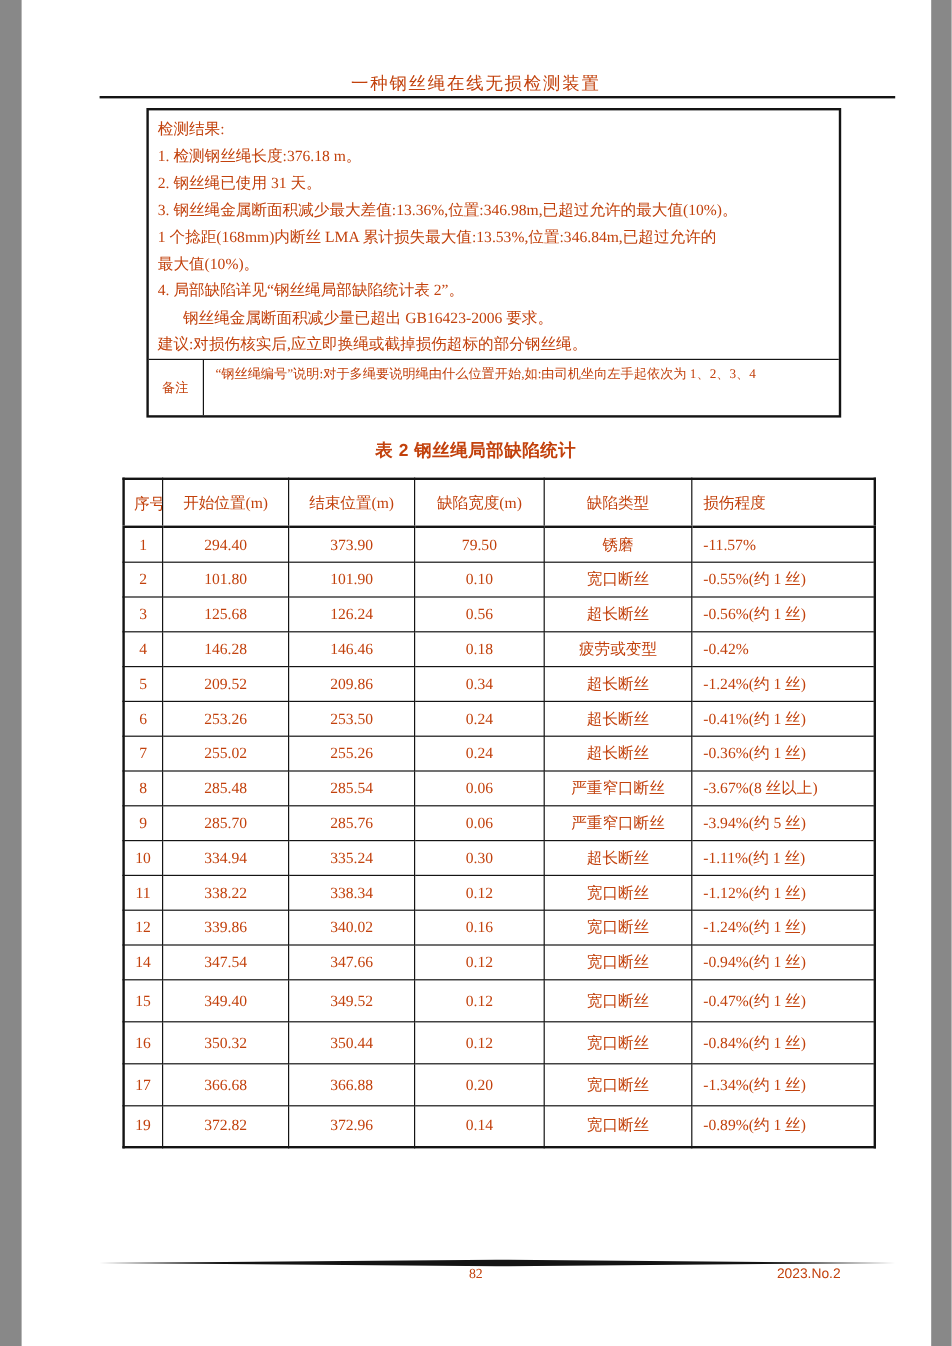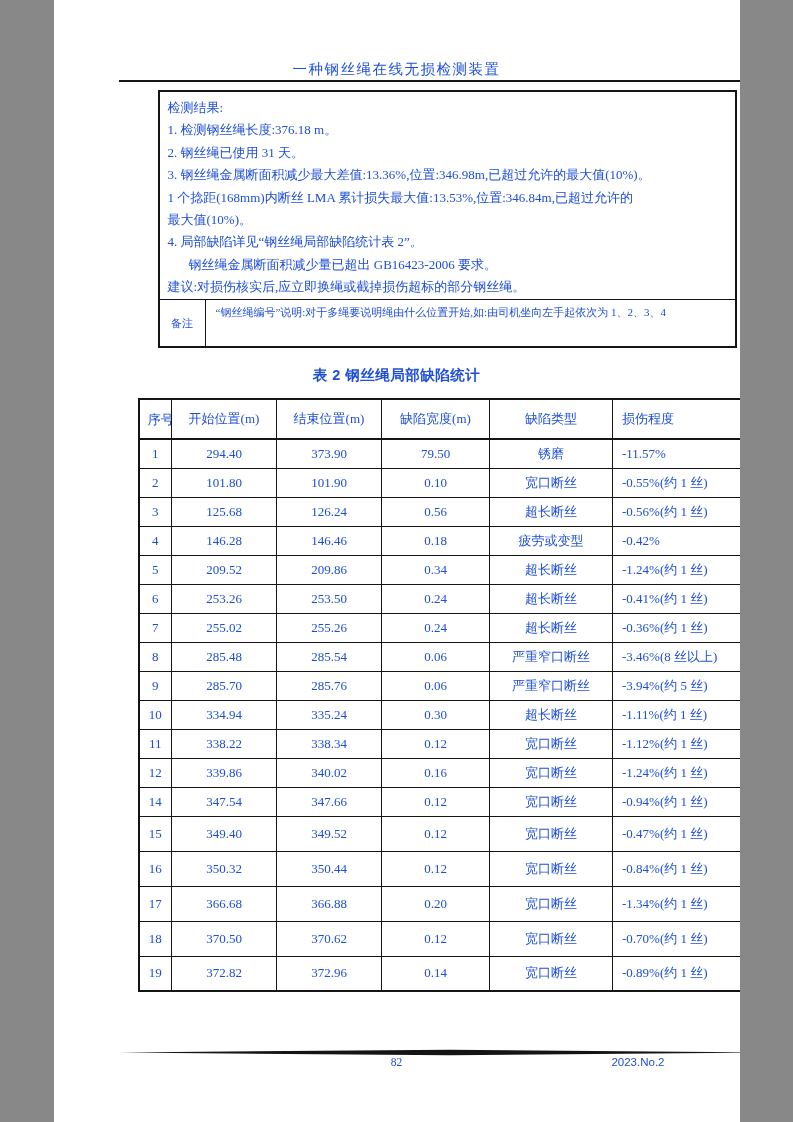--- a/index.html
+++ b/index.html
@@ -1,19 +1,19 @@
 <!DOCTYPE html>
 <html><head>
 <meta charset="utf-8">
 <style>
   * { margin:0; padding:0; box-sizing:border-box; }
   body { background:#888; }
   .page {
-    position:relative; width:686px; height:1122px; margin:0 auto;
-    background:#ffffff; color:#1d4ed8;
+    position:relative; width:758px; height:1122px; margin:0 auto;
+    background:#ffffff; color:#c2410c;
     font-family:"Liberation Serif","DejaVu Serif",serif;
     overflow:hidden;
   }
   
   .doc-title {
     position:absolute; top:60px; left:0; right:0;
     text-align:center; font-size:14.5px; letter-spacing:1.5px;
   }
   .title-rule {
     position:absolute; top:80px; left:65px; width:663px; height:2px;
@@ -179,21 +179,21 @@
           <td>0.24</td>
           <td>超长断丝</td>
           <td>-0.36%(约 1 丝)</td>
         </tr>
         <tr>
           <td>8</td>
           <td>285.48</td>
           <td>285.54</td>
           <td>0.06</td>
           <td>严重窄口断丝</td>
-          <td>-3.46%(8 丝以上)</td>
+          <td>-3.67%(8 丝以上)</td>
         </tr>
         <tr>
           <td>9</td>
           <td>285.70</td>
           <td>285.76</td>
           <td>0.06</td>
           <td>严重窄口断丝</td>
           <td>-3.94%(约 5 丝)</td>
         </tr>
         <tr>
@@ -246,28 +246,20 @@
         </tr>
         <tr>
           <td>17</td>
           <td>366.68</td>
           <td>366.88</td>
           <td>0.20</td>
           <td>宽口断丝</td>
           <td>-1.34%(约 1 丝)</td>
         </tr>
         <tr>
-          <td>18</td>
-          <td>370.50</td>
-          <td>370.62</td>
-          <td>0.12</td>
-          <td>宽口断丝</td>
-          <td>-0.70%(约 1 丝)</td>
-        </tr>
-        <tr>
           <td>19</td>
           <td>372.82</td>
           <td>372.96</td>
           <td>0.14</td>
           <td>宽口断丝</td>
           <td>-0.89%(约 1 丝)</td>
         </tr>
       </tbody>
   </table>
 

